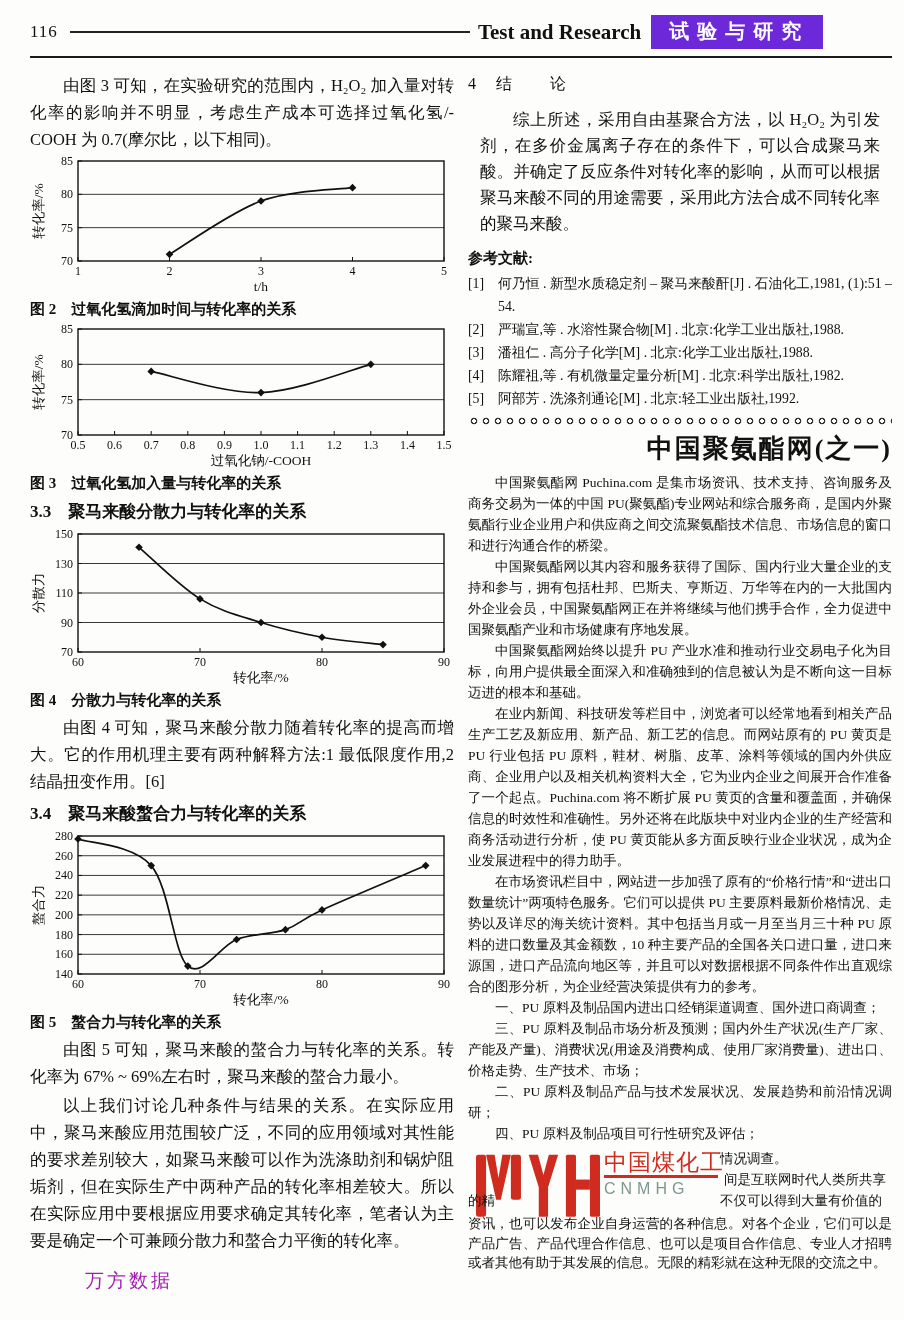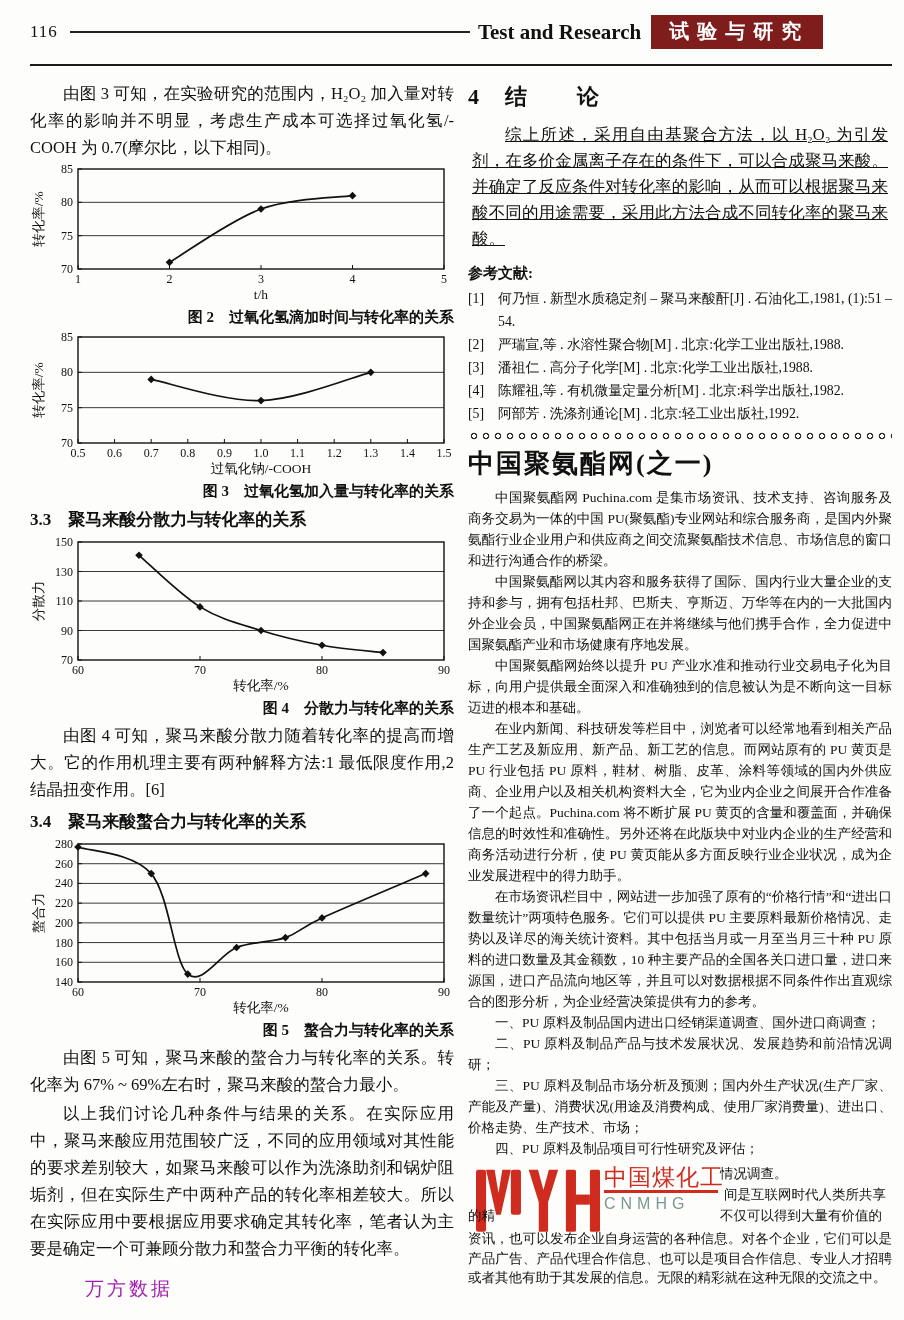--- a/index.html
+++ b/index.html
@@ -1,47 +1,47 @@
 <!DOCTYPE html>
 <html><head>
 <meta charset="utf-8">
 <style>
   html,body{margin:0;padding:0;background:#e8e8e8;}
   .page{position:relative;width:904px;height:1320px;background:#fdfdfb;color:#111;
         font-family:"Liberation Serif","DejaVu Serif",serif;overflow:hidden;
         box-sizing:border-box;padding:12px 12px 0 30px;}
   
-  .header{display:flex;align-items:center;height:40px;border-bottom:2.5px solid #1a1a1a;padding-bottom:12px;}
+  .header{display:flex;align-items:center;height:40px;border-bottom:2.5px solid #1a1a1a;padding-bottom:4px;}
   .pagenum{font-size:17px;letter-spacing:1px;}
   .hline{flex:0 0 400px;height:2px;background:#222;margin:0 8px 0 12px;}
   .hdr-en{font-size:21px;font-weight:bold;white-space:nowrap;margin-right:10px;}
-  .hdr-zh-box{background:#7f1d1d;color:#fff;font-weight:bold;font-size:20px;
+  .hdr-zh-box{background:#6d28d9;color:#fff;font-weight:bold;font-size:20px;
               letter-spacing:8px;padding:3px 14px 4px 18px;white-space:nowrap;}
   
   .cols{display:flex;gap:14px;margin-top:8px;}
   .col{width:424px;}
   .para{font-size:16.5px;line-height:27px;text-align:justify;text-indent:2em;margin:0 0 2px 0;}
   .sec-h{font-size:17px;font-weight:bold;margin:7px 0 5px 0;}
   .fig{margin:2px 0 4px 0;}
-  .fig-cap{text-align:right;font-size:15px;font-weight:bold;line-height:20px;margin:0 0 2px 0;}
+  .fig-cap{text-align:left;font-size:15px;font-weight:bold;line-height:20px;margin:0 0 2px 0;}
   svg text{fill:#111;font-family:"Liberation Serif","DejaVu Serif",serif;}
   .tick{font-size:12px;}
   .axlabel{font-size:13.5px;}
   .wanfang{margin:14px 0 0 55px;font-size:19px;color:#a21caf;letter-spacing:3px;}
   
-  .concl-h{font-size:22px;font-weight:bold;margin:8px 0 10px 0;letter-spacing:2px;}
-  .concl-p{font-size:16.5px;line-height:26px;text-align:justify;text-indent:2em;margin:4px;text-decoration:underline;}
+  .concl-h{font-size:16px;font-weight:normal;margin:8px 0 10px 0;letter-spacing:2px;}
+  .concl-p{font-size:16.5px;line-height:26px;text-align:justify;text-indent:2em;margin:12px;}
   .refs-h{font-size:15px;font-weight:bold;margin:12px 0 4px 0;}
   .ref{display:flex;font-size:13.8px;line-height:23px;}
   .ref .num{flex:0 0 30px;}
   .ref .txt{flex:1;text-align:justify;}
   .wavy{height:11px;margin:6px 0 4px 0;
         background:radial-gradient(circle at 6px 5px, rgba(0,0,0,0) 1.7px, #333 2px, #333 3.2px, rgba(0,0,0,0) 3.6px);
         background-size:12px 11px;background-repeat:repeat-x;}
-  .pu-title{text-align:left;font-size:26px;font-weight:bold;letter-spacing:2px;margin:2px 0 6px 0;}
+  .pu-title{text-align:right;font-size:26px;font-weight:bold;letter-spacing:2px;margin:2px 0 6px 0;}
   .pu-p{font-size:13.5px;line-height:21px;text-align:justify;text-indent:2em;margin:0;}
   .pu-cont{font-size:13.5px;line-height:19.6px;text-align:justify;text-indent:0;margin:0;}
   
   .logo-block{position:relative;height:68px;margin:2px 0 0 0;}
   .logo-mark{position:absolute;left:8px;top:2px;}
   .logo-zh{position:absolute;left:136px;top:1px;font-size:23px;color:#cf2b1e;
            font-family:"Liberation Sans","DejaVu Sans",sans-serif;letter-spacing:1px;white-space:nowrap;}
   .logo-rule{position:absolute;left:136px;top:29px;width:114px;height:3px;background:#cf2b1e;}
   .logo-latin{position:absolute;left:136px;top:34px;font-size:16px;color:#7e9693;
               font-family:"Liberation Sans","DejaVu Sans",sans-serif;letter-spacing:5px;}
@@ -271,22 +271,22 @@
 
       <div class="wavy"></div>
 
       <div class="pu-title">中国聚氨酯网(之一)</div>
       <p class="pu-p">中国聚氨酯网 Puchina.com 是集市场资讯、技术支持、咨询服务及商务交易为一体的中国 PU(聚氨酯)专业网站和综合服务商，是国内外聚氨酯行业企业用户和供应商之间交流聚氨酯技术信息、市场信息的窗口和进行沟通合作的桥梁。</p>
       <p class="pu-p">中国聚氨酯网以其内容和服务获得了国际、国内行业大量企业的支持和参与，拥有包括杜邦、巴斯夫、亨斯迈、万华等在内的一大批国内外企业会员，中国聚氨酯网正在并将继续与他们携手合作，全力促进中国聚氨酯产业和市场健康有序地发展。</p>
       <p class="pu-p">中国聚氨酯网始终以提升 PU 产业水准和推动行业交易电子化为目标，向用户提供最全面深入和准确独到的信息被认为是不断向这一目标迈进的根本和基础。</p>
       <p class="pu-p">在业内新闻、科技研发等栏目中，浏览者可以经常地看到相关产品生产工艺及新应用、新产品、新工艺的信息。而网站原有的 PU 黄页是 PU 行业包括 PU 原料，鞋材、树脂、皮革、涂料等领域的国内外供应商、企业用户以及相关机构资料大全，它为业内企业之间展开合作准备了一个起点。Puchina.com 将不断扩展 PU 黄页的含量和覆盖面，并确保信息的时效性和准确性。另外还将在此版块中对业内企业的生产经营和商务活动进行分析，使 PU 黄页能从多方面反映行业企业状况，成为企业发展进程中的得力助手。</p>
       <p class="pu-p">在市场资讯栏目中，网站进一步加强了原有的“价格行情”和“进出口数量统计”两项特色服务。它们可以提供 PU 主要原料最新价格情况、走势以及详尽的海关统计资料。其中包括当月或一月至当月三十种 PU 原料的进口数量及其金额数，10 种主要产品的全国各关口进口量，进口来源国，进口产品流向地区等，并且可以对数据根据不同条件作出直观综合的图形分析，为企业经营决策提供有力的参考。</p>
       <p class="pu-p">一、PU 原料及制品国内进出口经销渠道调查、国外进口商调查；</p>
+      <p class="pu-p">三、PU 原料及制品市场分析及预测；国内外生产状况(生产厂家、产能及产量)、消费状况(用途及消费构成、使用厂家消费量)、进出口、价格走势、生产技术、市场；</p>
       <p class="pu-p">二、PU 原料及制品产品与技术发展状况、发展趋势和前沿情况调研；</p>
-      <p class="pu-p">三、PU 原料及制品市场分析及预测；国内外生产状况(生产厂家、产能及产量)、消费状况(用途及消费构成、使用厂家消费量)、进出口、价格走势、生产技术、市场；</p>
       <p class="pu-p">四、PU 原料及制品项目可行性研究及评估；</p>
 
       <div class="logo-block">
         <svg class="logo-mark" width="124" height="74" viewBox="0 0 160 94">
           <g fill="#cf2b1e">
             <rect x="0" y="8" width="13" height="80" rx="3"></rect>
             <polygon points="13,8 24,8 29,38 34,8 45,8 32,66 26,66"></polygon>
             <rect x="45" y="8" width="13" height="58" rx="3"></rect>
             <polygon points="68,8 80,8 87,34 94,8 106,8 93,50 93,88 81,88 81,50"></polygon>
             <rect x="116" y="8" width="13" height="80" rx="2"></rect>

